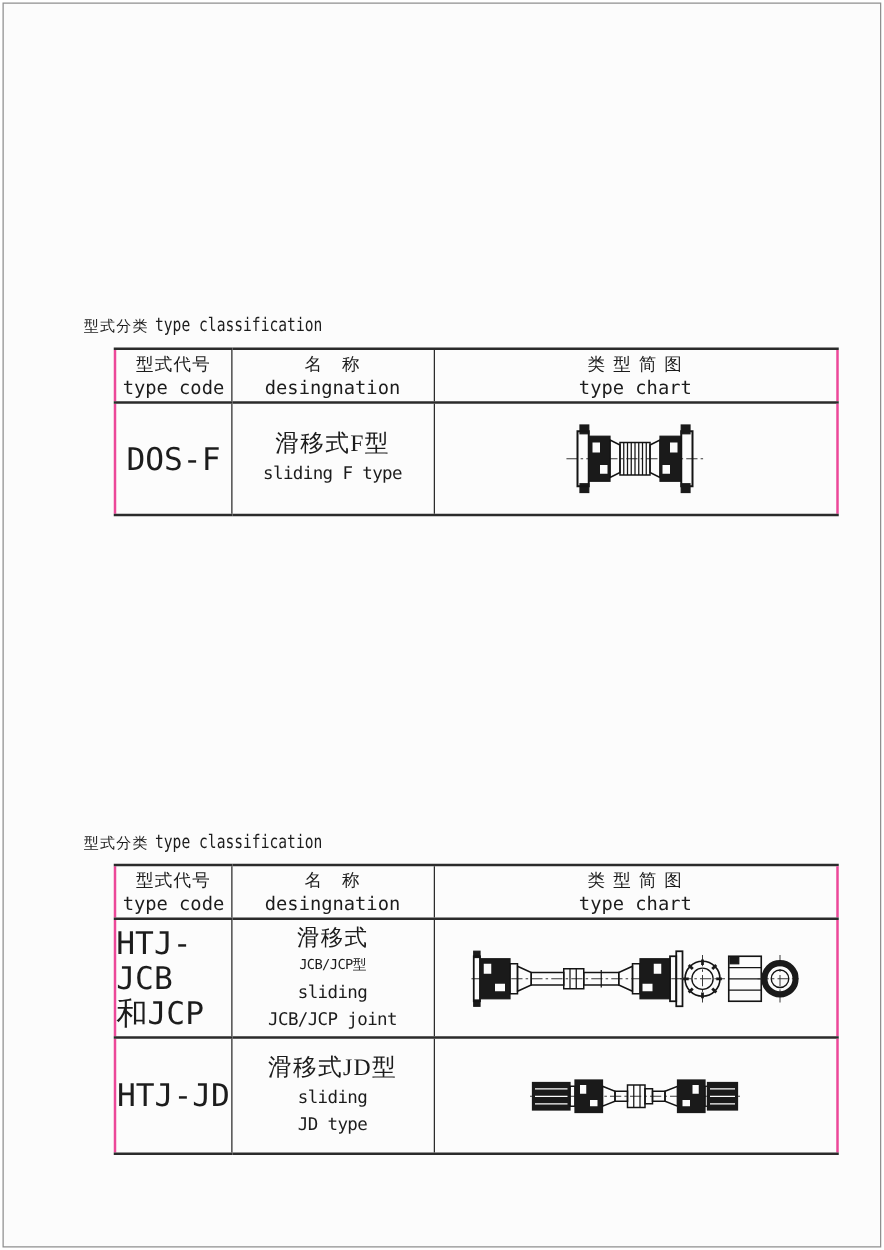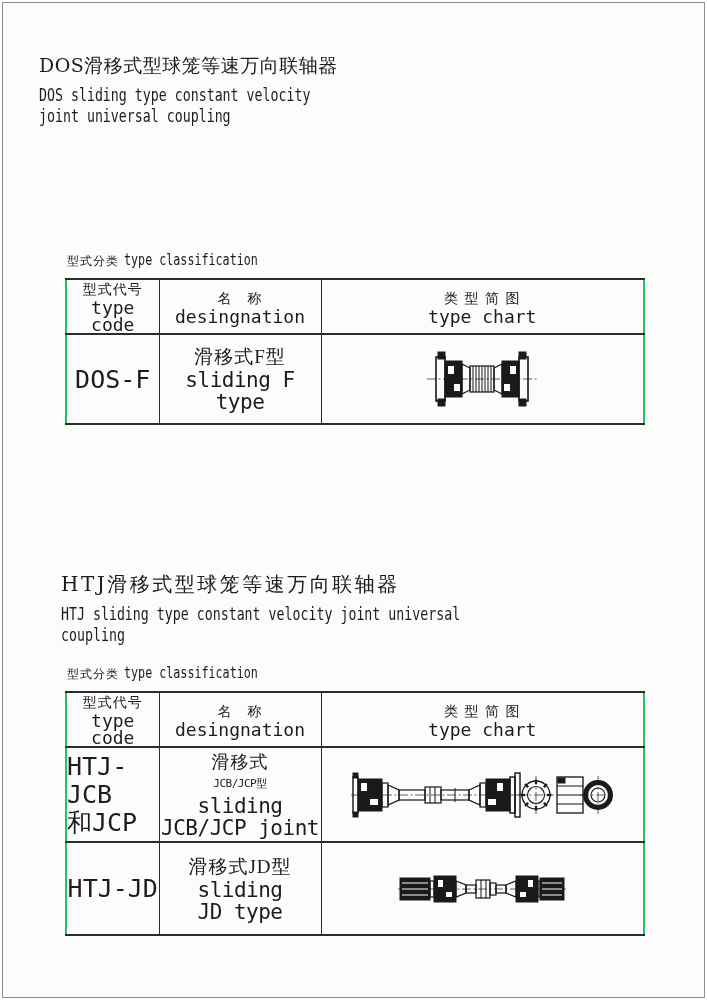--- a/index.html
+++ b/index.html
@@ -15,45 +15,40 @@
   .heading2 .zh{font-size:20px;letter-spacing:2.5px;}
   .caption{white-space:nowrap;}
   .caption .zh{font-size:12px;letter-spacing:1px;}
   .caption .en{font-family:"DejaVu Sans Mono","Liberation Mono",monospace;
                font-size:15px;display:inline-block;
                transform:scaleX(0.78);transform-origin:left center;}
   table.spec{border-collapse:collapse;table-layout:fixed;background:#fcfcfc;}
   table.spec td,table.spec th{border-left:1px solid #2b2b2b;border-right:1px solid #2b2b2b;
       border-top:2px solid #2b2b2b;border-bottom:2px solid #2b2b2b;
       padding:0;text-align:center;vertical-align:middle;font-weight:normal;}
-  table.spec{border:2px solid #22c55e;}
+  table.spec{border:2px solid #ec4899;margin-left:26px;}
   .hdr-zh{font-size:14px;letter-spacing:1px;line-height:19px;}
   .hdr-en{font-family:"DejaVu Sans Mono","Liberation Mono",monospace;
-          font-size:18px;line-height:17px;}
+          font-size:15px;line-height:17px;}
   .code-cell{font-family:"DejaVu Sans Mono","Liberation Mono",monospace;font-size:25px;}
   .code-inner{display:inline-block;text-align:left;line-height:28px;}
   .name-zh{font-size:19px;line-height:24px;letter-spacing:1px;font-family:Liberation Serif, serif;}
   .name-en{font-family:"DejaVu Sans Mono","Liberation Mono",monospace;
-           font-size:21px;line-height:22px;letter-spacing:-0.5px;}
+           font-size:14px;line-height:22px;letter-spacing:-0.5px;}
   .chart-cell svg{display:block;margin:0 auto;}
   svg .ln{stroke:#141414;fill:none;}
   svg .dk{fill:#1a1a1a;stroke:#1a1a1a;}
   svg .wt{fill:#fcfcfc;stroke:none;}
   svg .cl{stroke:#3a3a3a;stroke-width:0.8;fill:none;stroke-dasharray:9 2.5 2 2.5;}
 </style>
 </head>
 <body>
 
 <div class="page">
 
-  <div class="abs heading" style="left:36px;top:50px;">
-    <div class="zh">DOS滑移式型球笼等速万向联轴器</div>
-    <div style="margin-top:6px;"><span class="en">DOS sliding type constant velocity</span></div>
-    <div style="margin-top:1px;"><span class="en">joint universal coupling</span></div>
-  </div>
 
   <div class="abs caption" style="left:64px;top:247px;">
     <span class="zh">型式分类</span>
     <span class="en">type classification</span>
   </div>
 
   <table class="spec abs" style="left:62px;top:275px;width:578px;">
     <colgroup>
         <col style="width:93px;">
         <col style="width:162px;">
@@ -107,25 +102,20 @@
           <rect class="wt" x="83" y="17" width="6" height="8"></rect>
           <rect class="ln" x="92" y="8" width="9" height="44" stroke-width="1.6"></rect>
           <rect class="dk" x="92" y="3" width="7" height="7"></rect>
           <rect class="dk" x="92" y="50" width="7" height="7"></rect>
         </svg>
       </td>
     </tr>
   </tbody>
     </table>
 
-  <div class="abs heading heading2" style="left:58px;top:568px;">
-    <div class="zh">HTJ滑移式型球笼等速万向联轴器</div>
-    <div style="margin-top:6px;"><span class="en">HTJ sliding type constant velocity joint universal</span></div>
-    <div style="margin-top:1px;"><span class="en">coupling</span></div>
-  </div>
 
   <div class="abs caption" style="left:64px;top:660px;">
     <span class="zh">型式分类</span>
     <span class="en">type classification</span>
   </div>
 
   <table class="spec abs" style="left:62px;top:688px;width:578px;">
     <colgroup>
         <col style="width:93px;">
         <col style="width:162px;">

